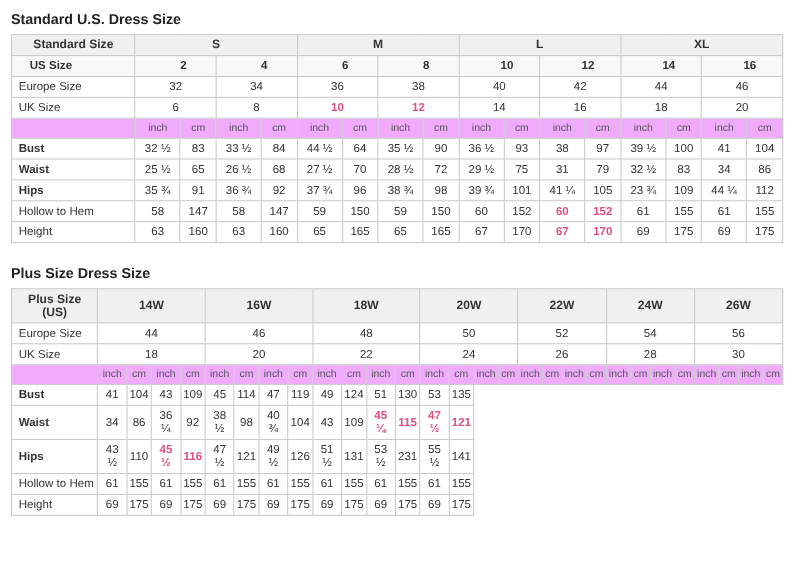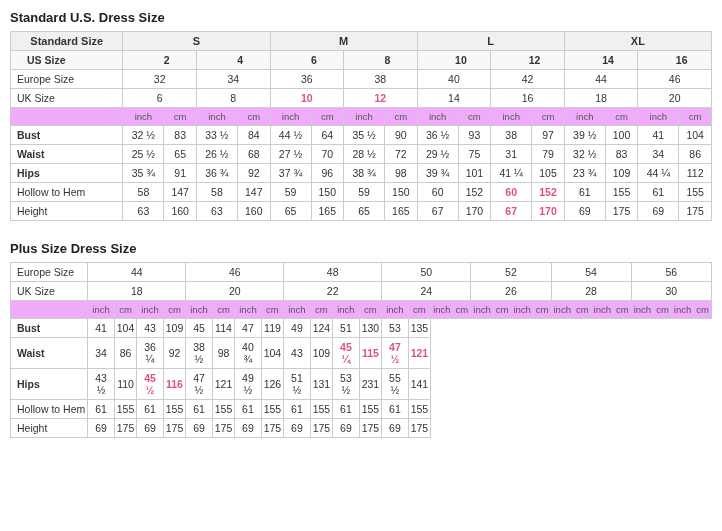--- a/index.html
+++ b/index.html
@@ -221,20 +221,30 @@
         <td>69</td>
         <td>175</td>
       </tr>
     </tbody>
 </table>
 
 <h2>Plus Size Dress Size</h2>
 
 <table>
   <thead>
+    <tr class="header-size-row">
+      <th>Plus Size (US)</th>
+      <th colspan="4">14W</th>
+      <th colspan="4">16W</th>
+      <th colspan="4">18W</th>
+      <th colspan="4">20W</th>
+      <th colspan="4">22W</th>
+      <th colspan="4">24W</th>
+      <th colspan="4">26W</th>
+    </tr>
     <tr>
       <td class="label-col">Europe Size</td>
       <td colspan="4">44</td>
       <td colspan="4">46</td>
       <td colspan="4">48</td>
       <td colspan="4">50</td>
       <td colspan="4">52</td>
       <td colspan="4">54</td>
       <td colspan="4">56</td>
     </tr>

